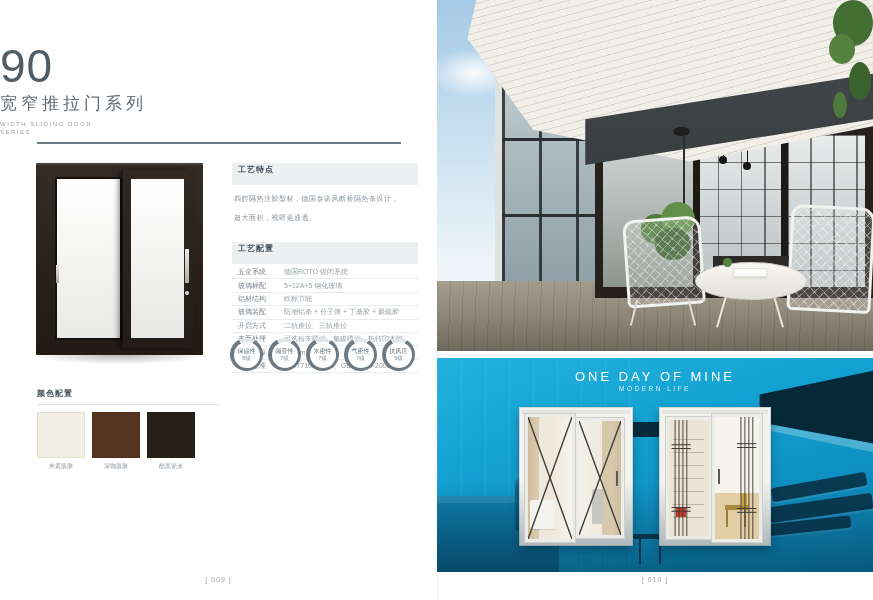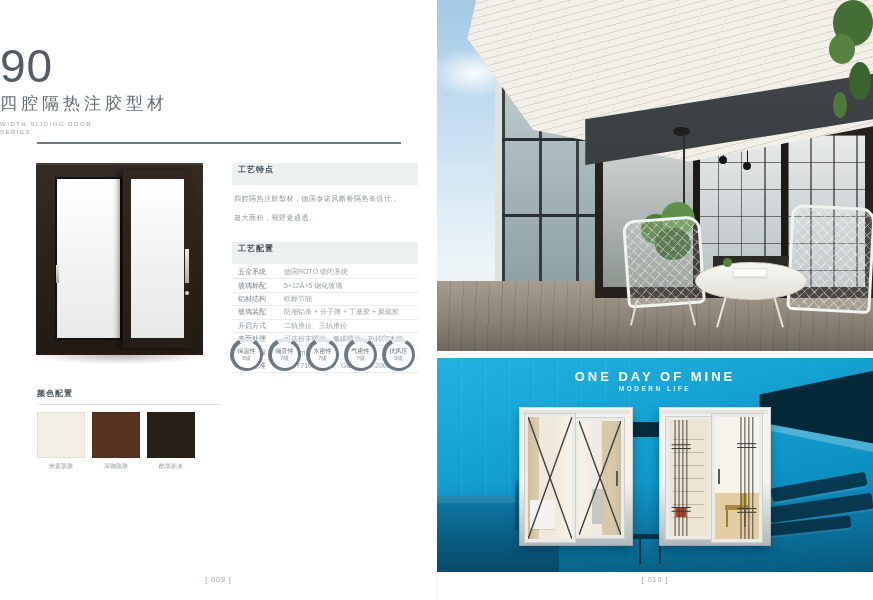--- a/index.html
+++ b/index.html
@@ -105,21 +105,21 @@
     background:rgba(242,244,240,0.18);
     background-image:repeating-linear-gradient(45deg,rgba(255,255,255,0.35) 0 1px,rgba(0,0,0,0) 1px 7px),repeating-linear-gradient(-45deg,rgba(255,255,255,0.35) 0 1px,rgba(0,0,0,0) 1px 7px);}
   .pt-chair-leg{position:absolute;width:2px;background:#dddcd6;}
   .pt-table-top{position:absolute;left:258px;top:262px;width:112px;height:38px;border-radius:50%;background:linear-gradient(180deg,#f7f6f2,#e2e0d8);border:1px solid #d2cfc7;}
   .pt-table-leg{position:absolute;width:2px;height:36px;background:#e9e7e1;top:292px;}
   .pt-books{position:absolute;left:296px;top:268px;width:34px;height:9px;background:#fbfbf9;border:1px solid #e3e1da;box-shadow:0 2px 2px rgba(0,0,0,0.08);}
   .pt-plantlet{position:absolute;left:286px;top:258px;width:9px;height:9px;border-radius:50%;background:#56813f;}
 
   
   .photo-bottom{left:437px;top:358px;width:436px;height:214px;overflow:hidden;
-    background:linear-gradient(165deg,#23b2de 0%,#14a2d3 35%,#0e8fc1 68%,#0b79a8 100%);font-weight:bold;}
+    background:linear-gradient(165deg,#23b2de 0%,#14a2d3 35%,#0e8fc1 68%,#0b79a8 100%);}
   .pb-walllines{position:absolute;left:0;top:0;width:45%;height:100%;
     background:repeating-linear-gradient(90deg,rgba(255,255,255,0.06) 0 1px,rgba(0,0,0,0) 1px 24px);}
   .pb-ceiling{position:absolute;left:0;top:0;width:436px;height:214px;
     clip-path:polygon(74% 17%,100% 6%,100% 40%,74% 30%);background:#06293a;}
   .pb-ceiling-lip{position:absolute;left:0;top:0;width:436px;height:214px;
     clip-path:polygon(74% 30%,100% 40%,100% 44%,74% 33%);background:rgba(255,255,255,0.25);}
   .pb-tv{position:absolute;left:196px;top:64px;width:26px;height:15px;background:#072c3d;}
   .pb-title{position:absolute;left:0;top:11px;width:100%;text-align:center;color:#ffffff;font-size:13px;letter-spacing:3px;}
   .pb-subtitle{position:absolute;left:0;top:27px;width:100%;text-align:center;color:rgba(255,255,255,0.85);font-size:6.5px;letter-spacing:2.5px;}
   .pb-shade{position:absolute;left:0;bottom:0;width:100%;height:42%;background:linear-gradient(180deg,rgba(3,40,60,0) 0%,rgba(3,40,60,0.40) 100%);}
@@ -152,21 +152,21 @@
   .pb-chaise{position:absolute;background:#083a52;border-radius:3px;box-shadow:0 2px 0 rgba(255,255,255,0.10);}
   .pb-dots{position:absolute;right:42px;top:50px;width:4px;height:4px;border-radius:50%;background:#06293a;box-shadow:10px 2px 0 #06293a;}
 </style>
 </head>
 <body>
 
 <div class="spread">
 
   <div class="abs series-header">
     <div class="series-number">90</div>
-    <div class="series-title">四腔隔热注胶型材</div>
+    <div class="series-title">宽窄推拉门系列</div>
     <div class="series-sub">
       <div>WIDTH SLIDING DOOR</div>
       <div>SERIES</div>
     </div>
   </div>
   <div class="abs header-rule"></div>
 
   <div class="abs door-product">
     <div class="dp-frame"></div>
     <div class="dp-glass-left"></div>

